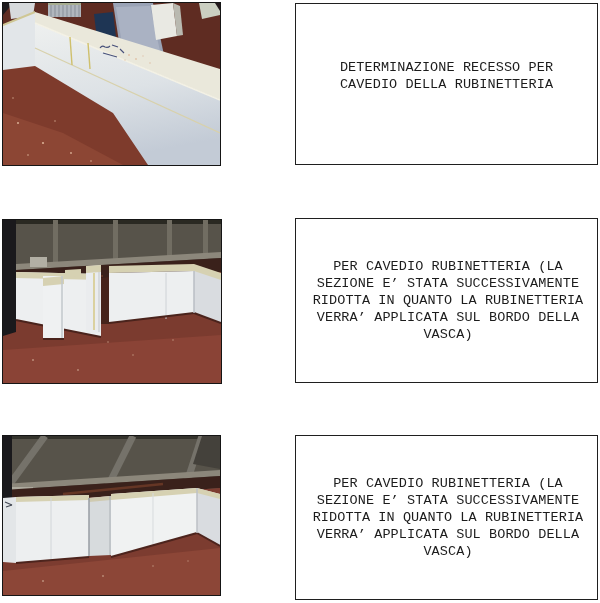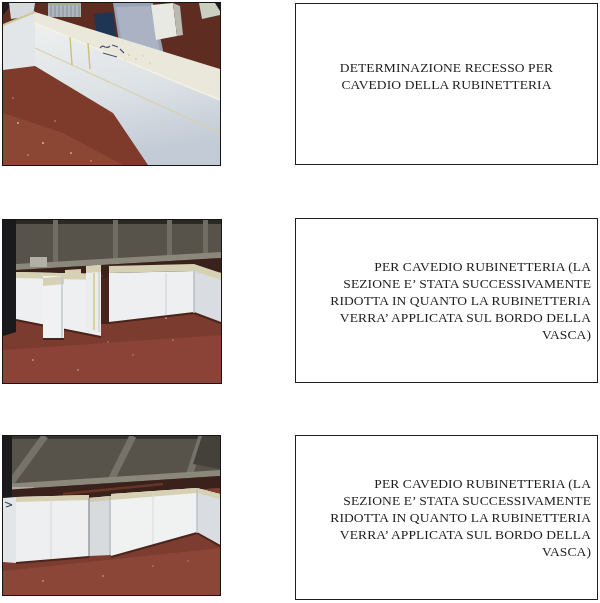--- a/index.html
+++ b/index.html
@@ -1,32 +1,32 @@
 <!DOCTYPE html>
 <html style="--page-bg: #ffffff; --text: #1c1c1c; --box-border: #1f1f1f; --photo-border: #151515; --floor: #6d3227; --floor-light: #8a4334; --floor-shadow: #4a231c; --foam-face: #edeff0; --foam-top: #eae8db; --foam-front: #ccd2da; --cream: #d6d1b2; --wall: #57534a; --stud: #716d62; --beam: #8c877b; --band: #3a211b; --dark-strip: #1a191c; --navy: #1e3554; --gray-panel: #9aa3b6; --white-panel: #e2e6e9;"><head>
 <meta charset="utf-8">
 <style>
   html,body{margin:0;padding:0;background:#ffffff;}
   .page{position:relative;width:600px;height:603px;background:var(--page-bg,#fff);overflow:hidden;
-        font-family:Liberation Serif, serif;}
+        font-family:Liberation Mono, monospace;}
   .photo{position:absolute;margin:0;padding:0;border:1px solid var(--photo-border,#151515);
          background:#6d3227;line-height:0;}
   .photo svg{width:100%;height:100%;display:block;}
   .photo-1{left:2px;top:2px;width:217px;height:162px;}
   .photo-2{left:2px;top:219px;width:218px;height:163px;}
   .photo-3{left:2px;top:435px;width:217px;height:159px;}
   .caption-box{position:absolute;box-sizing:border-box;border:1.5px solid var(--box-border,#1f1f1f);
          background:#ffffff;display:flex;flex-direction:column;justify-content:center;overflow:hidden;}
   .caption-box-1{left:295px;top:3px;width:303px;height:162px;padding-bottom:16px;}
   .caption-box-2{left:295px;top:218px;width:303px;height:165px;}
   .caption-box-3{left:295px;top:435px;width:303px;height:165px;}
   .caption{margin:0;font-size:13.5px;line-height:17px;letter-spacing:0.1px;color:var(--text,#1c1c1c);
          white-space:pre;}
   .caption.center{text-align:center;}
-  .caption.left{text-align:right;padding:0 6px 0 9px;}
+  .caption.left{text-align:center;padding:0 6px 0 9px;}
 </style>
 </head>
 <body>
 
 <div class="page">
 
   <figure class="photo photo-1">
     <svg viewBox="0 0 217 162" preserveAspectRatio="none" role="img" aria-label="Photo: long white polystyrene foam block with pencil markings laid along a corner on a dark red floor, leaning grey and blue panels behind">
       <defs>
         <linearGradient id="ff1" x1="0" y1="0" x2="0.25" y2="1">

